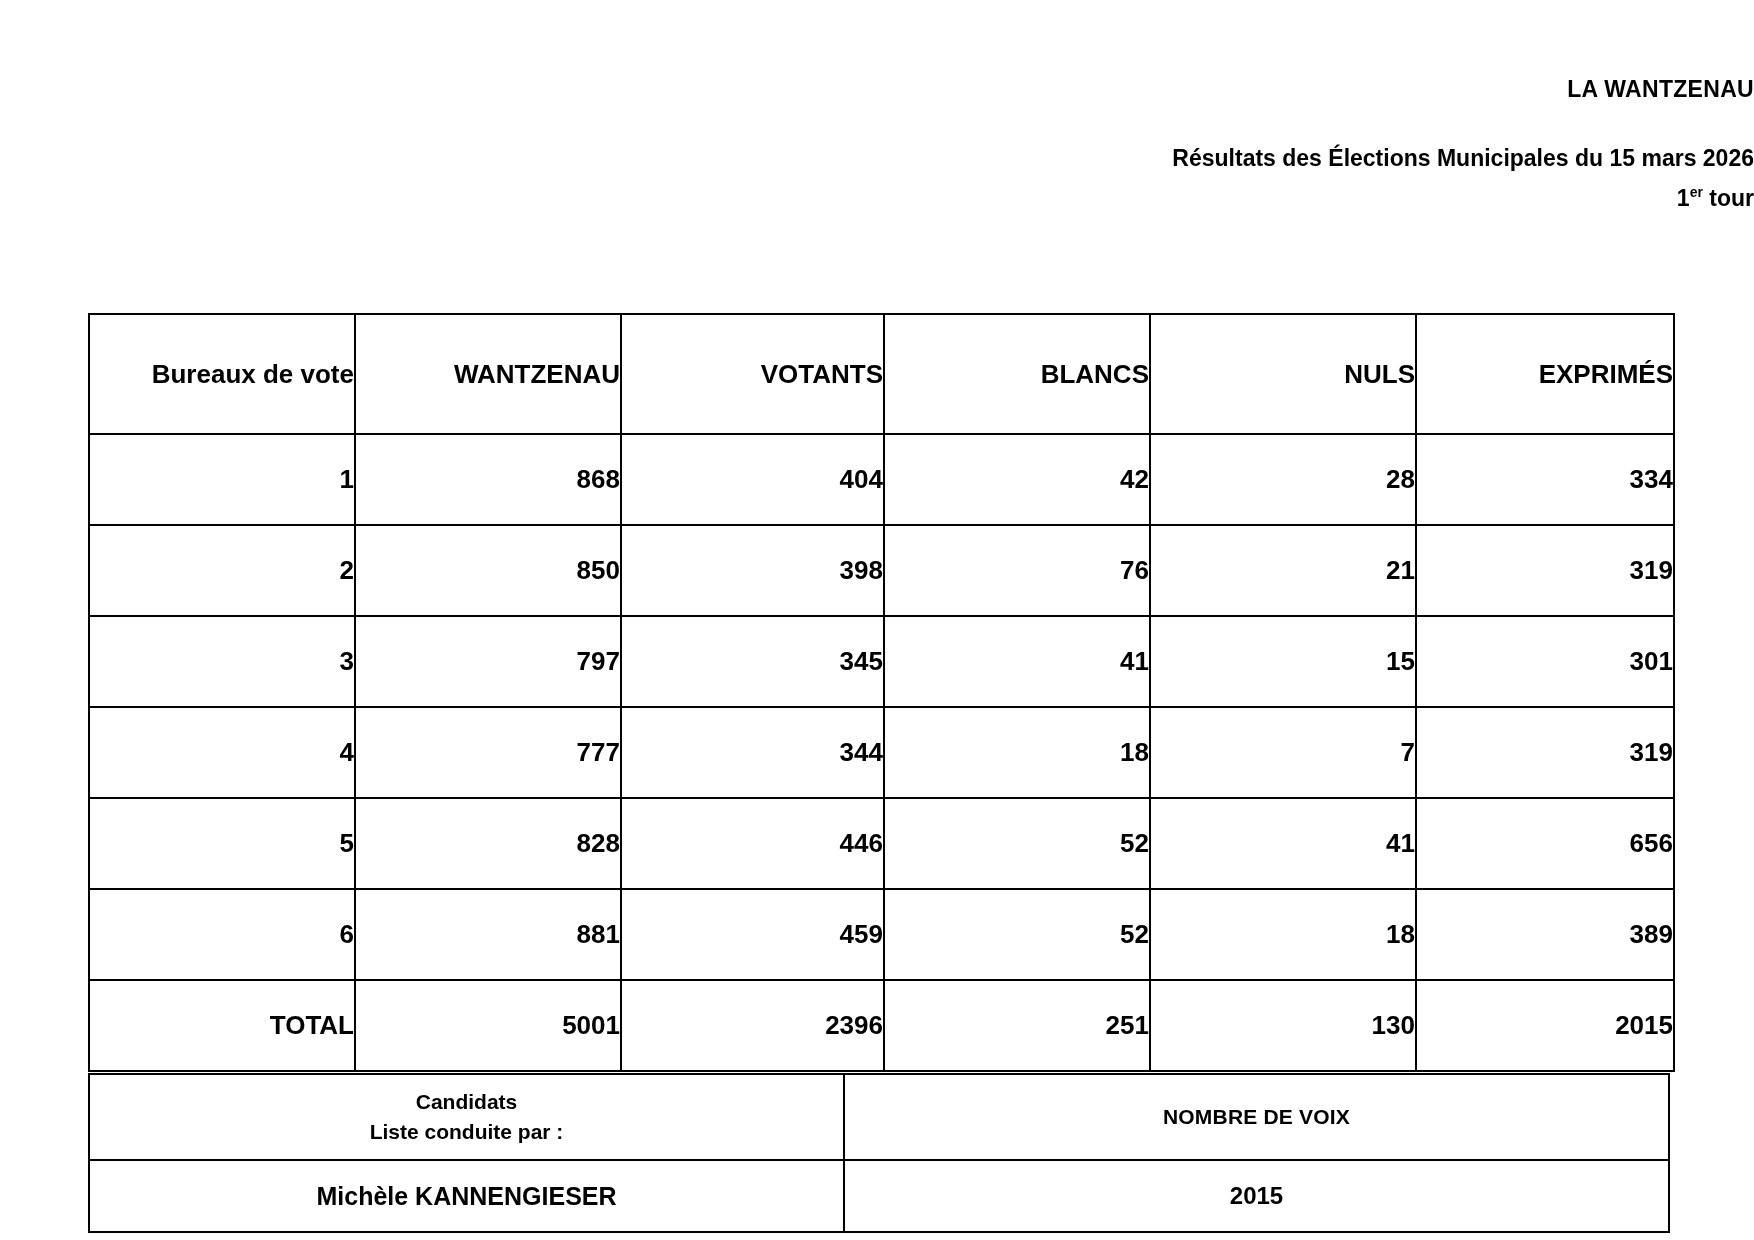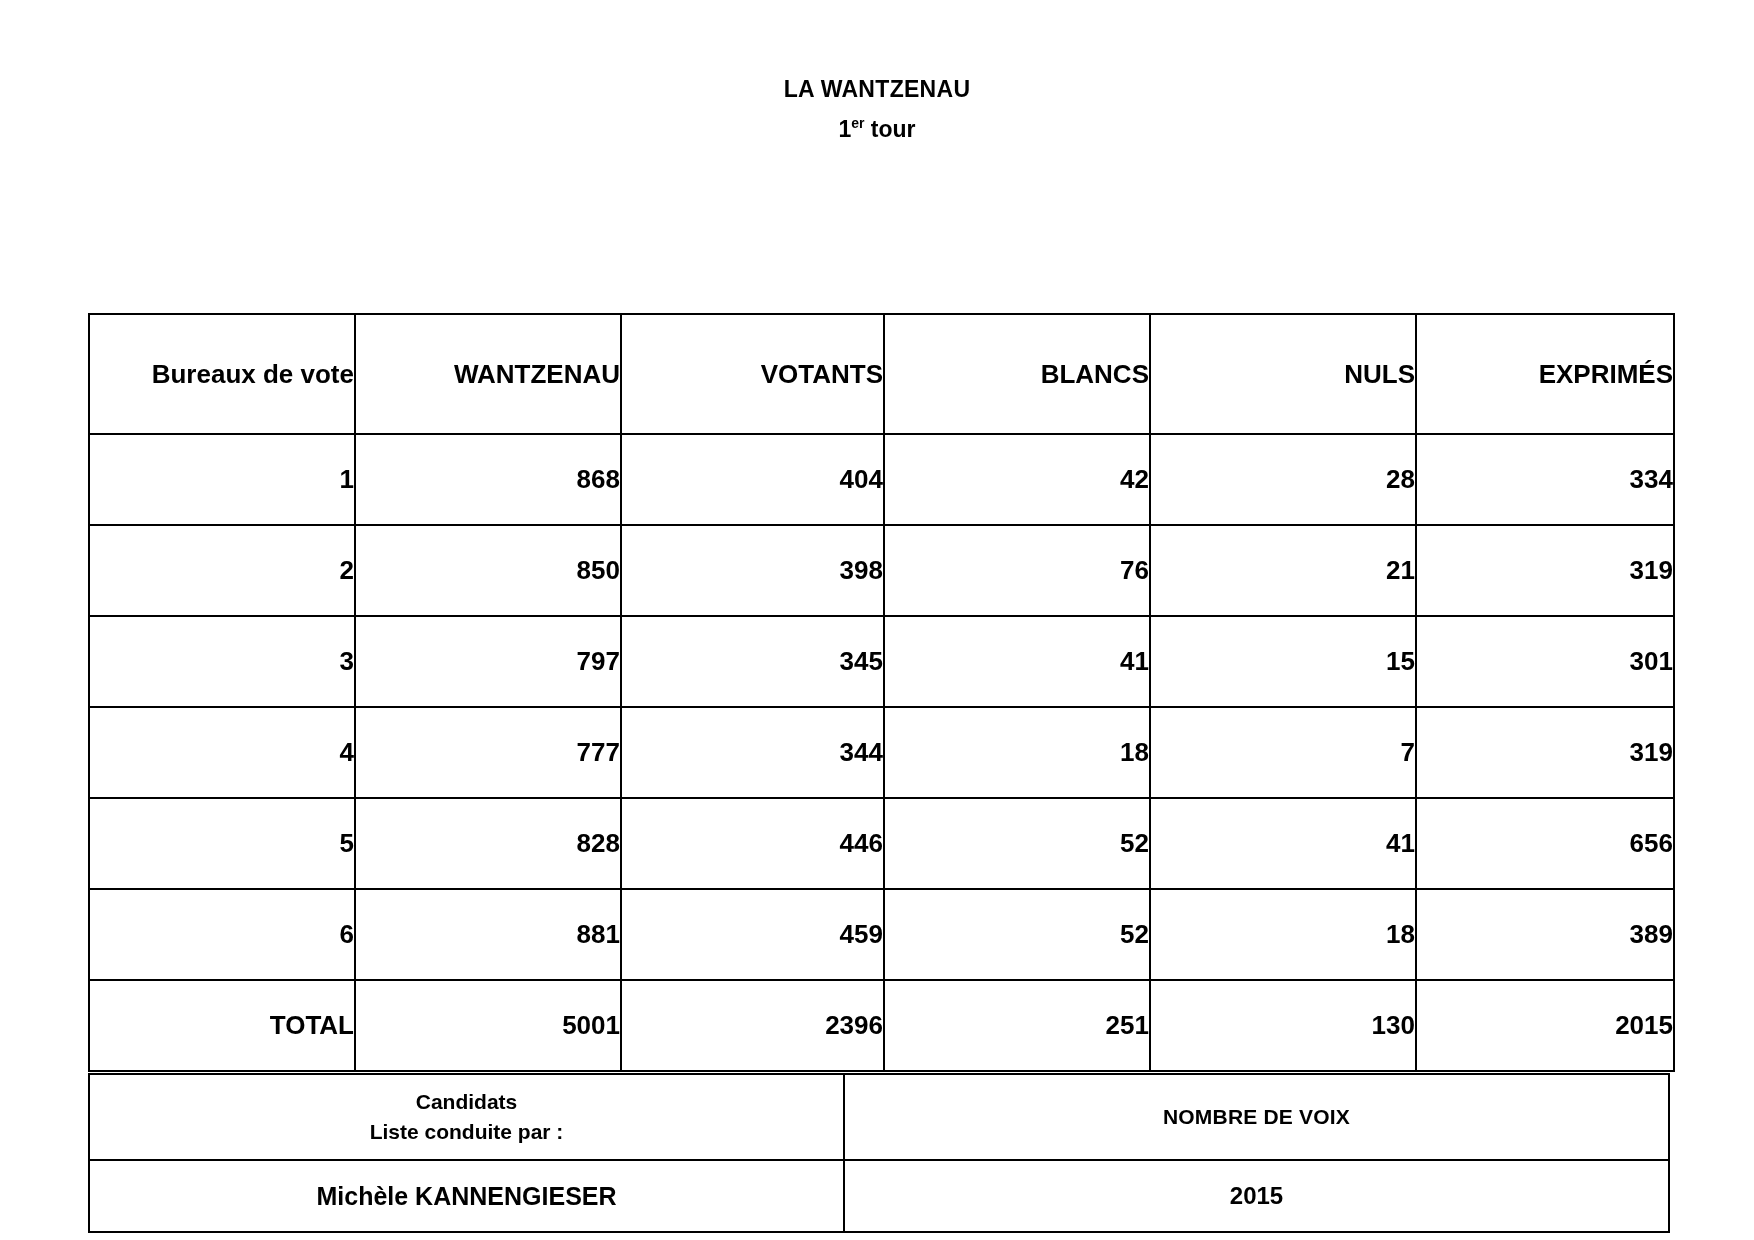--- a/index.html
+++ b/index.html
@@ -15,21 +15,21 @@
     overflow: hidden;
   }
   .page {
     position: relative;
     width: 1754px;
     height: 1240px;
     box-sizing: border-box;
     padding: 0;
   }
   .title-block {
-    text-align: center;
+    text-align: right;
     margin-top: 20px;
   }
   .doc-title {
     font-size: 23px;
     font-weight: bold;
     margin-top: 76px;
     letter-spacing: 0.3px;
   }
   .doc-subtitle {
     font-size: 23px;
@@ -126,20 +126,21 @@
   }
   .two-line > span { display: block; }
 </style>
 </head>
 <body>
 
 <div class="page">
 
   <div class="title-block">
     <div class="doc-title">LA WANTZENAU</div>
+    <div class="doc-subtitle">Résultats des Élections Municipales du 15 mars 2026</div>
     <div class="doc-round">
       <span>1</span><sup>er</sup>&nbsp;<span>tour</span>
     </div>
   </div>
 
   <table class="results-table">
     <colgroup>
       <col class="c0">
         <col class="c1">
         <col class="c2">

